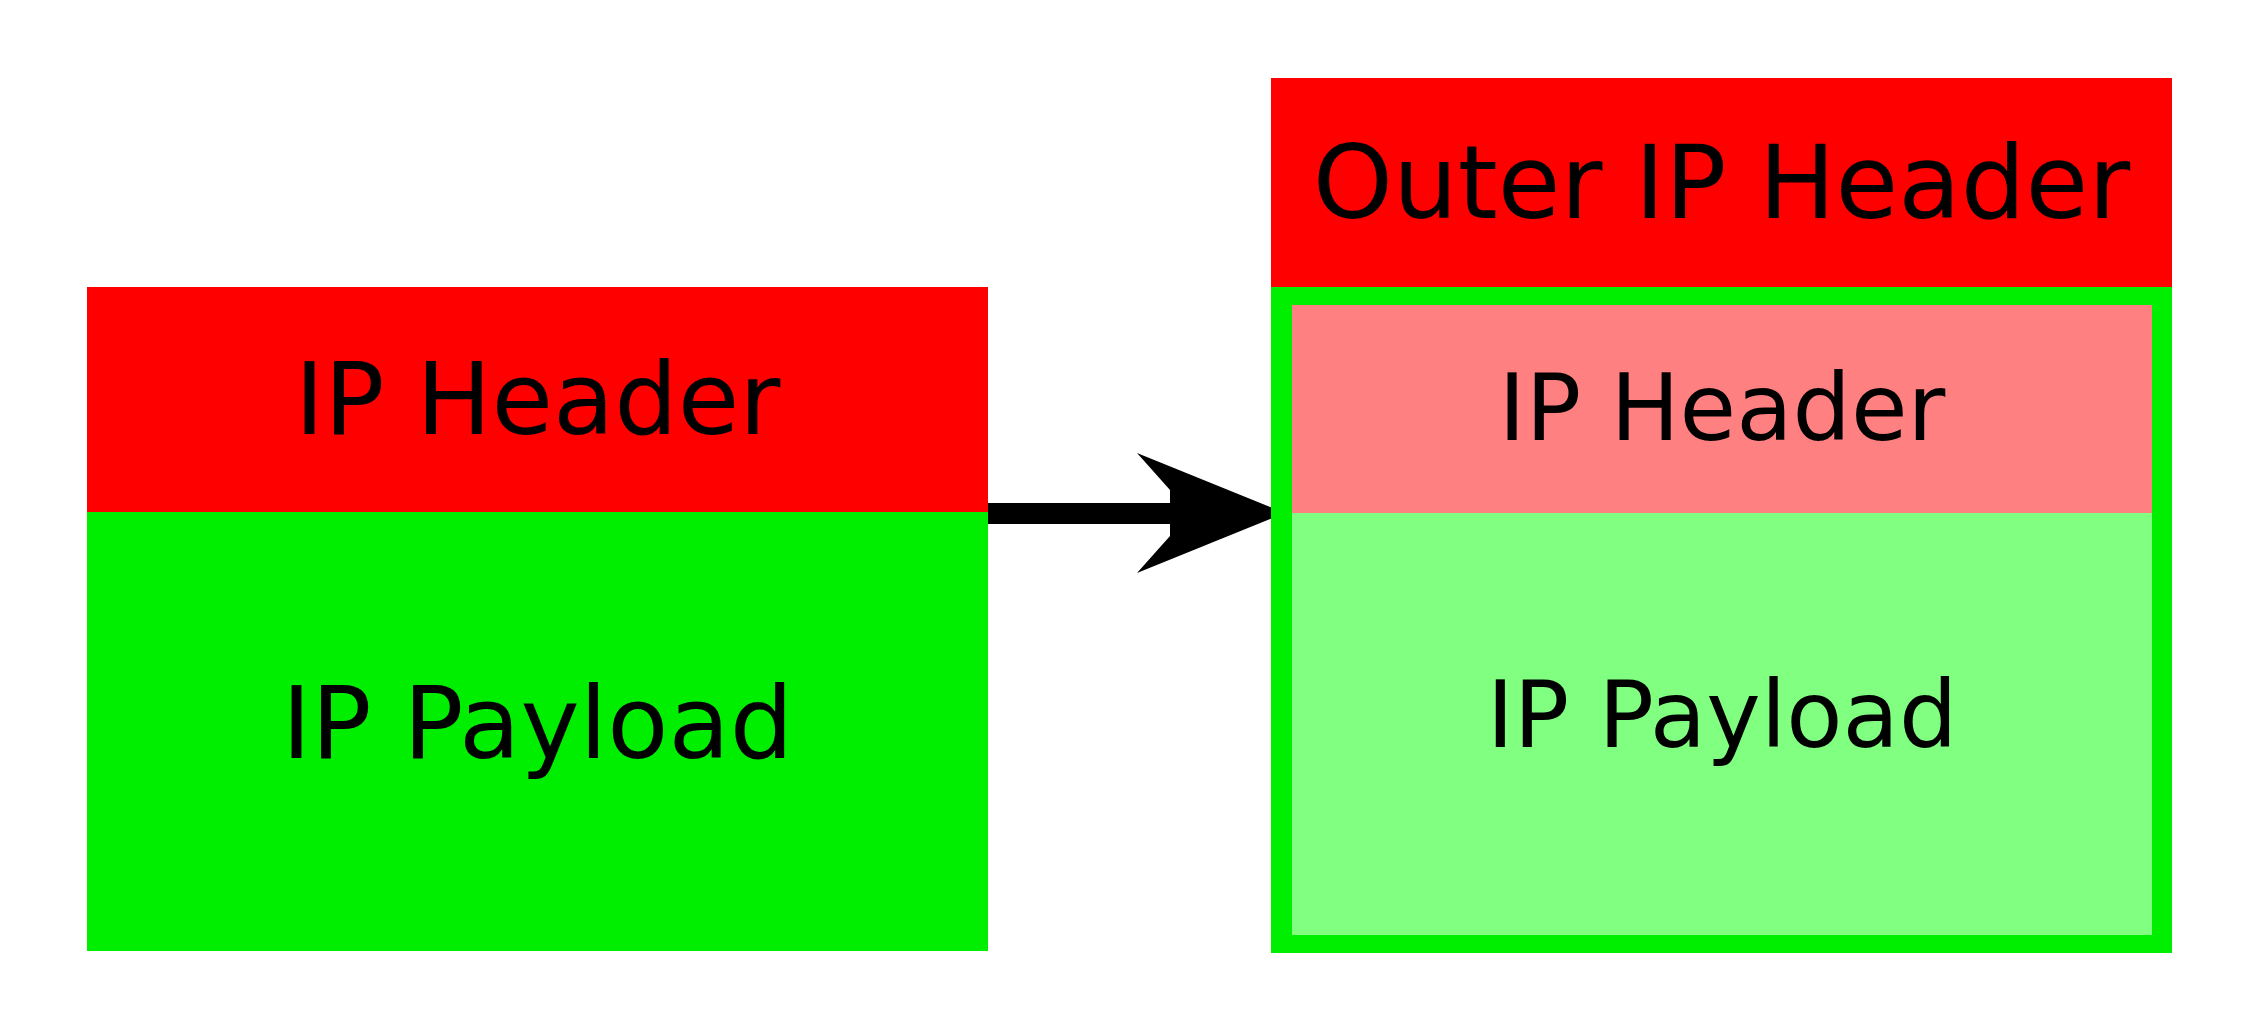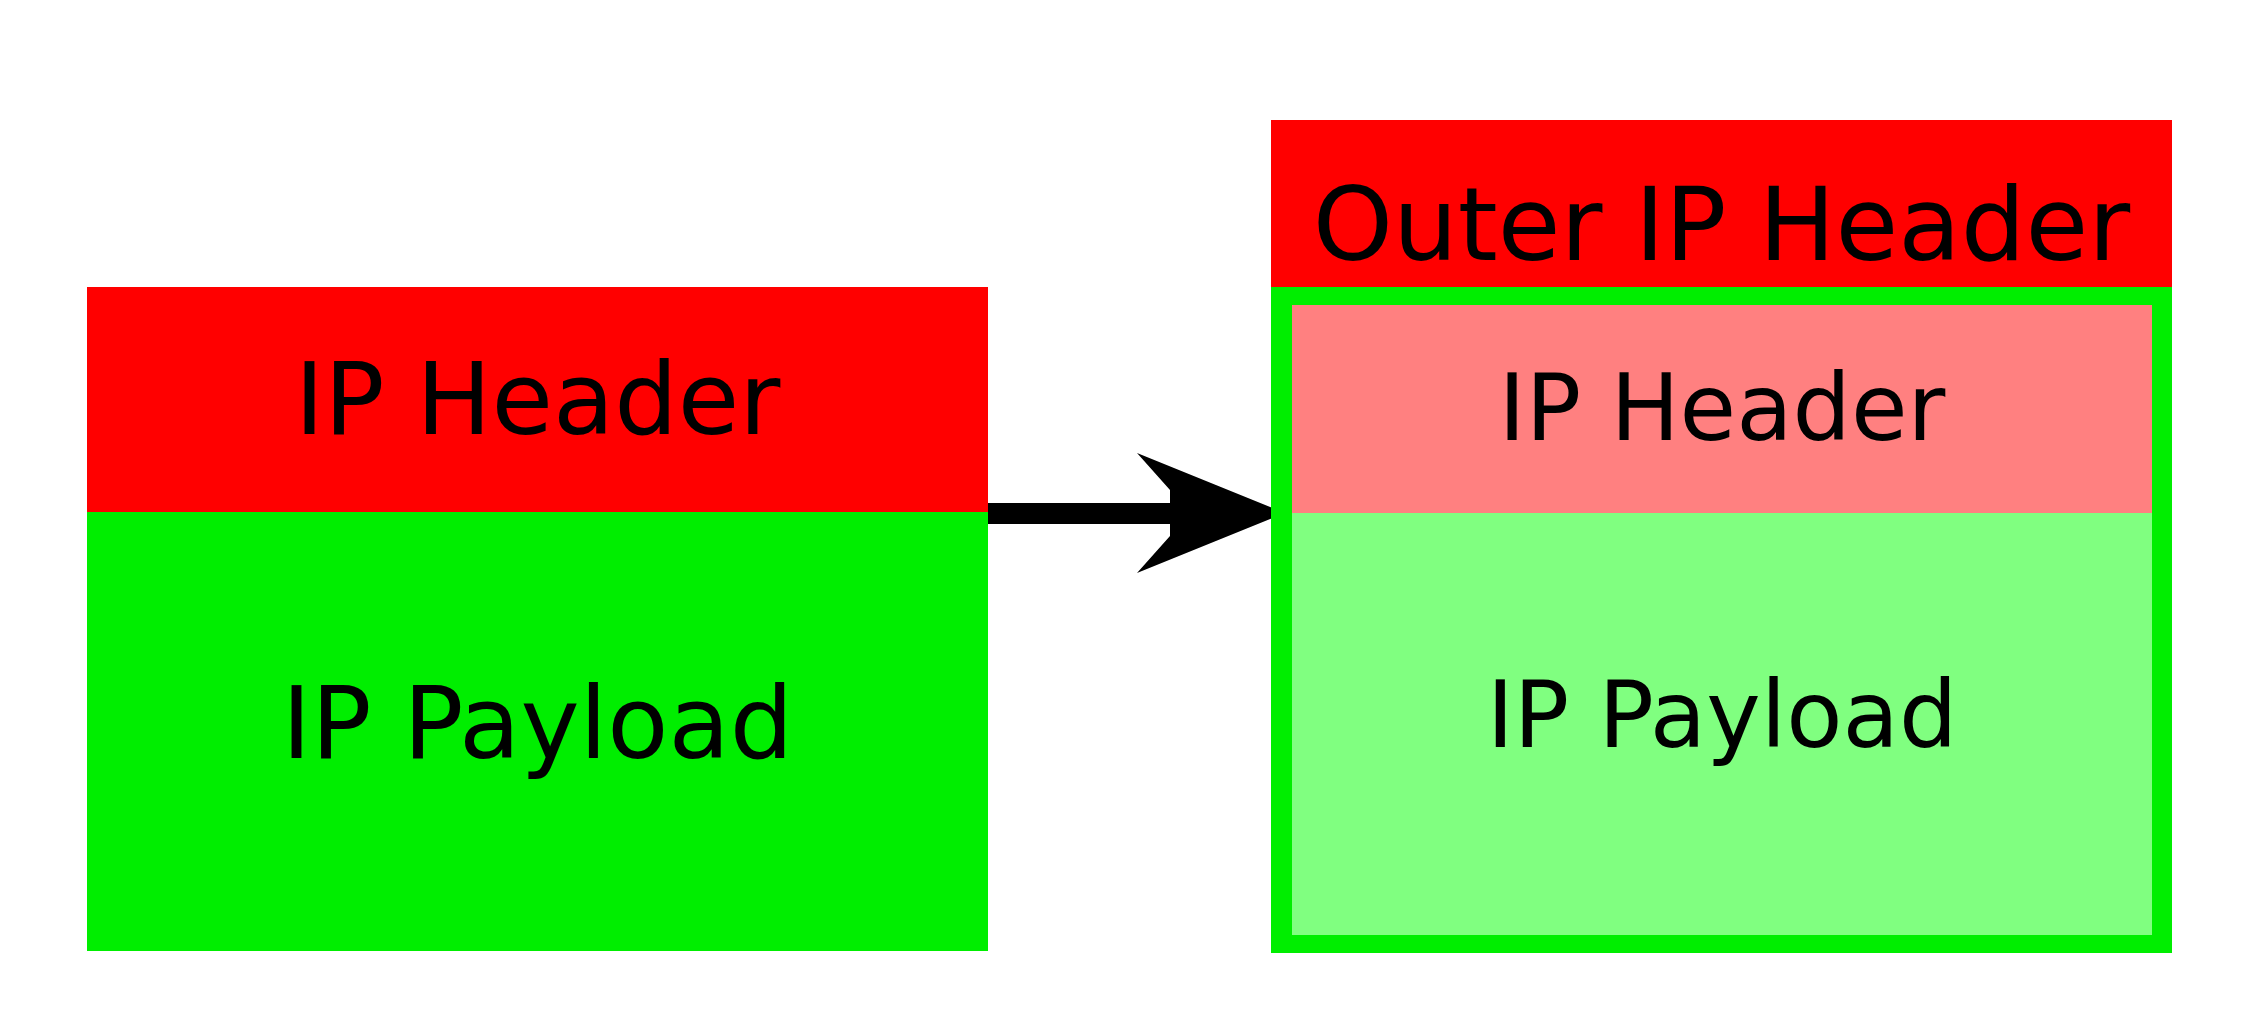--- a/index.html
+++ b/index.html
@@ -74,21 +74,20 @@
     width: 901px;
     height: 875px;
   }
   #outer-ip-header {
     left: 0;
     top: 0;
     width: 901px;
     height: 209px;
     background: #ff0000;
     font-size: 102px;
-    margin-top: 42px;
   }
   #inner-packet-frame {
     position: absolute;
     left: 0;
     top: 209px;
     width: 901px;
     height: 666px;
     background: #00ee00;
     box-sizing: border-box;
   }

